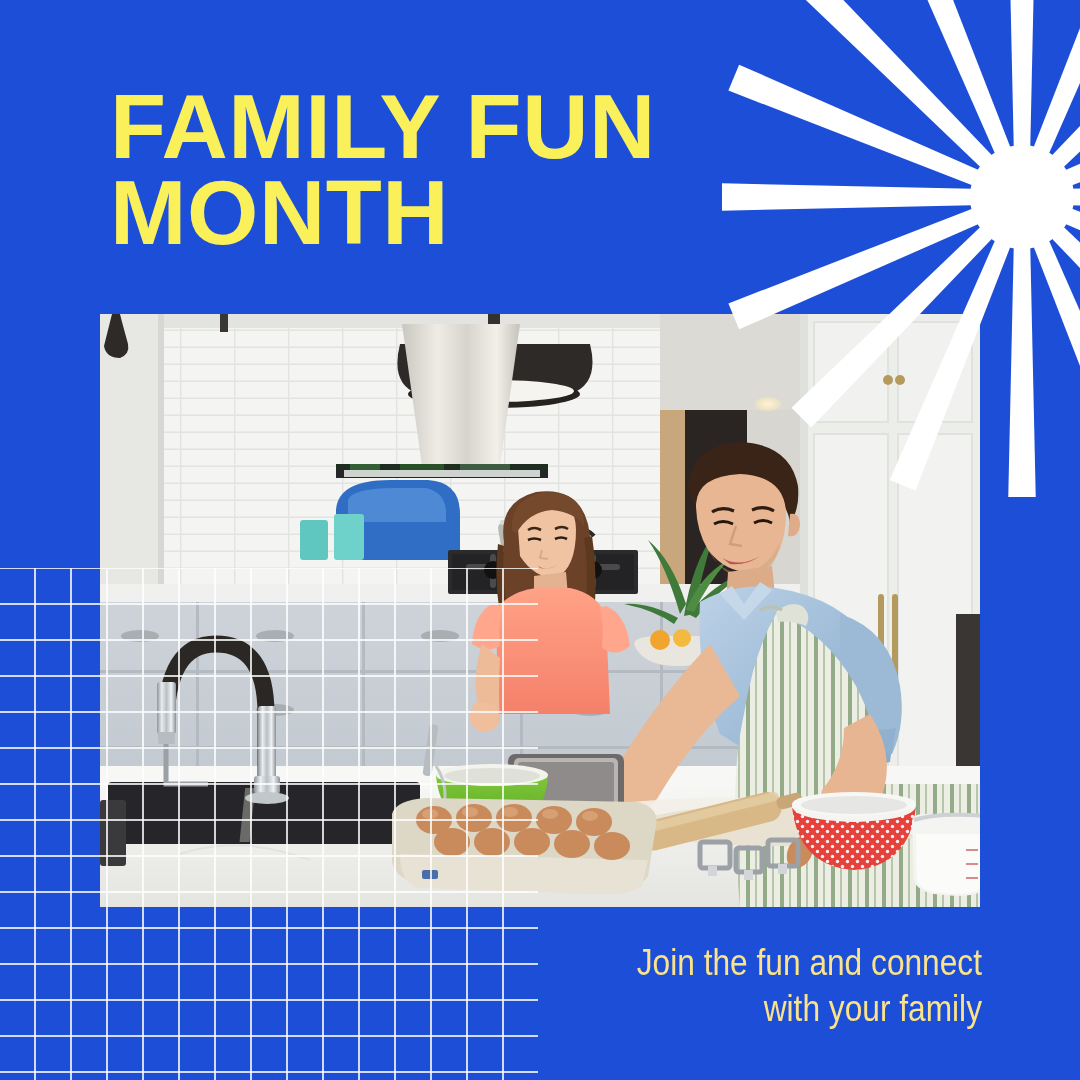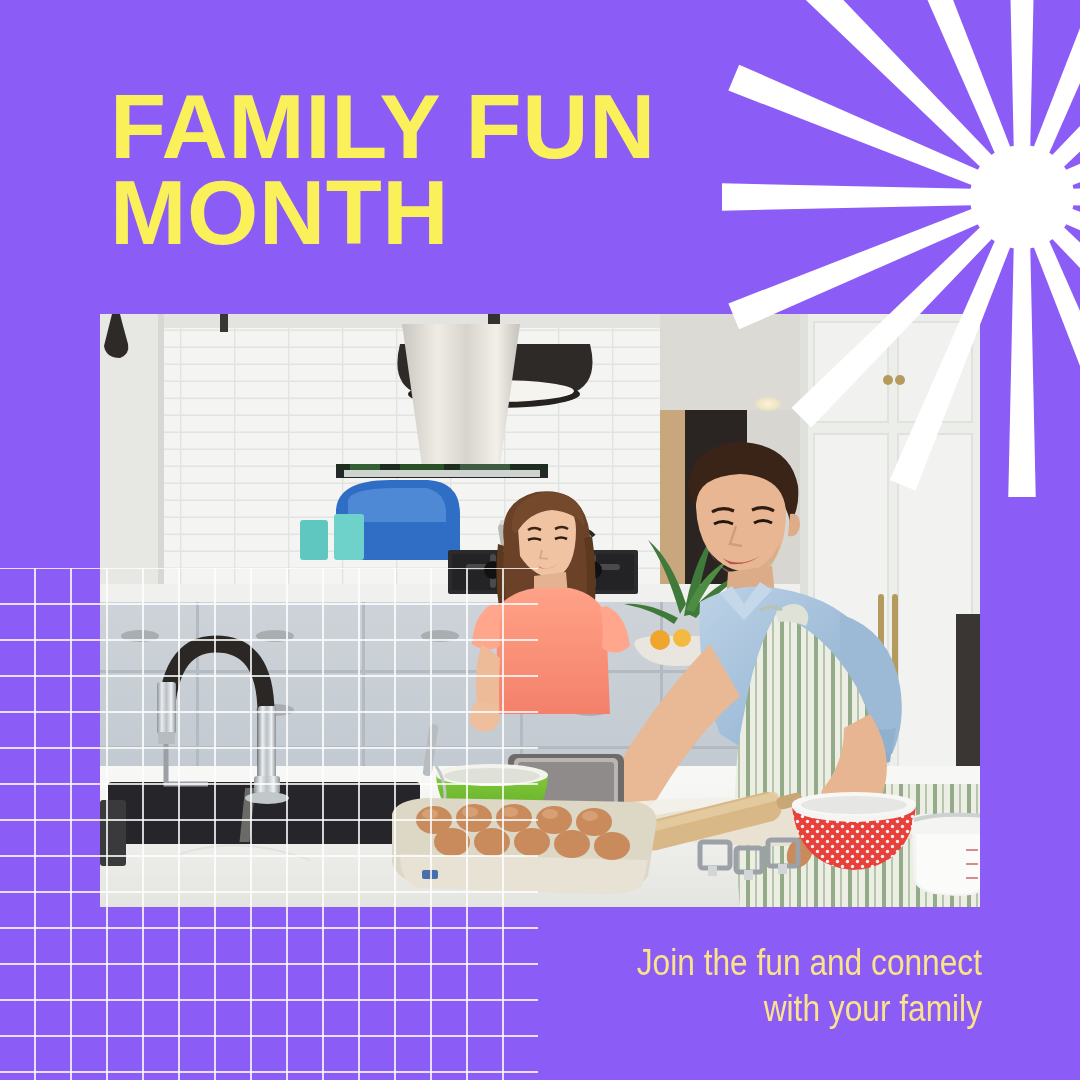--- a/index.html
+++ b/index.html
@@ -5,21 +5,21 @@
   html, body {
     margin: 0;
     padding: 0;
     background: #1a1a1a;
   }
   #poster {
     position: relative;
     width: 1080px;
     height: 1080px;
     overflow: hidden;
-    background: #8b5cf6;
+    background: #1d4ed8;
     font-family: "Liberation Sans", sans-serif;
   }
 
   
   .grid-overlay {
     position: absolute;
     left: 0;
     top: 568px;
     width: 538px;
     height: 512px;

